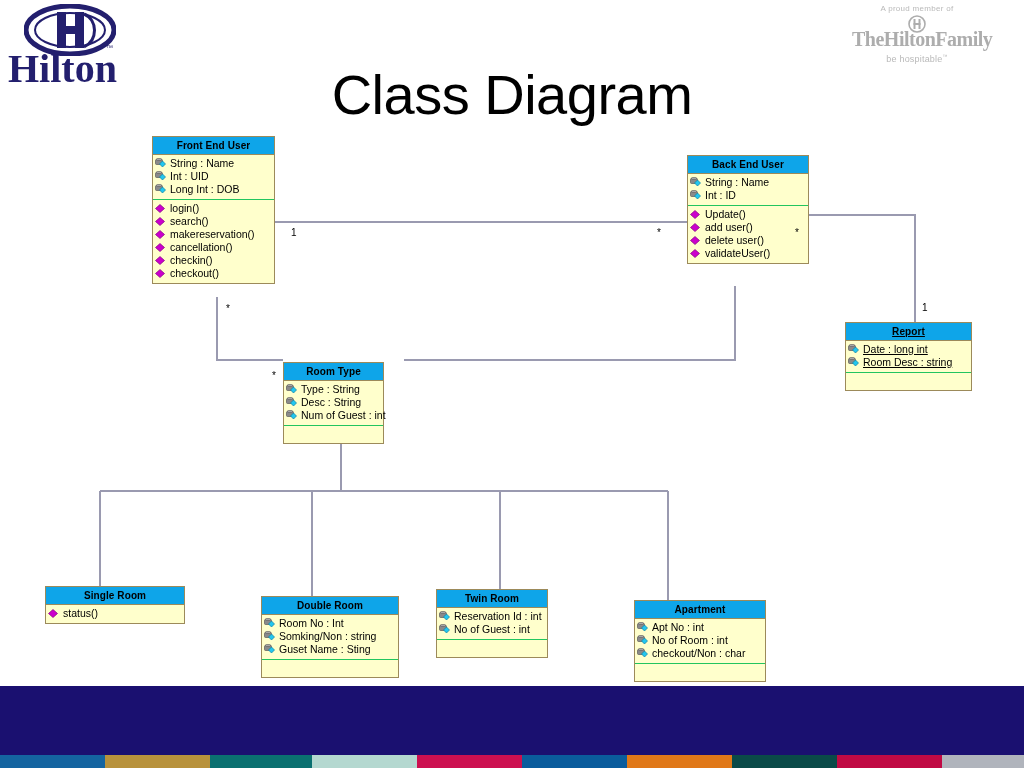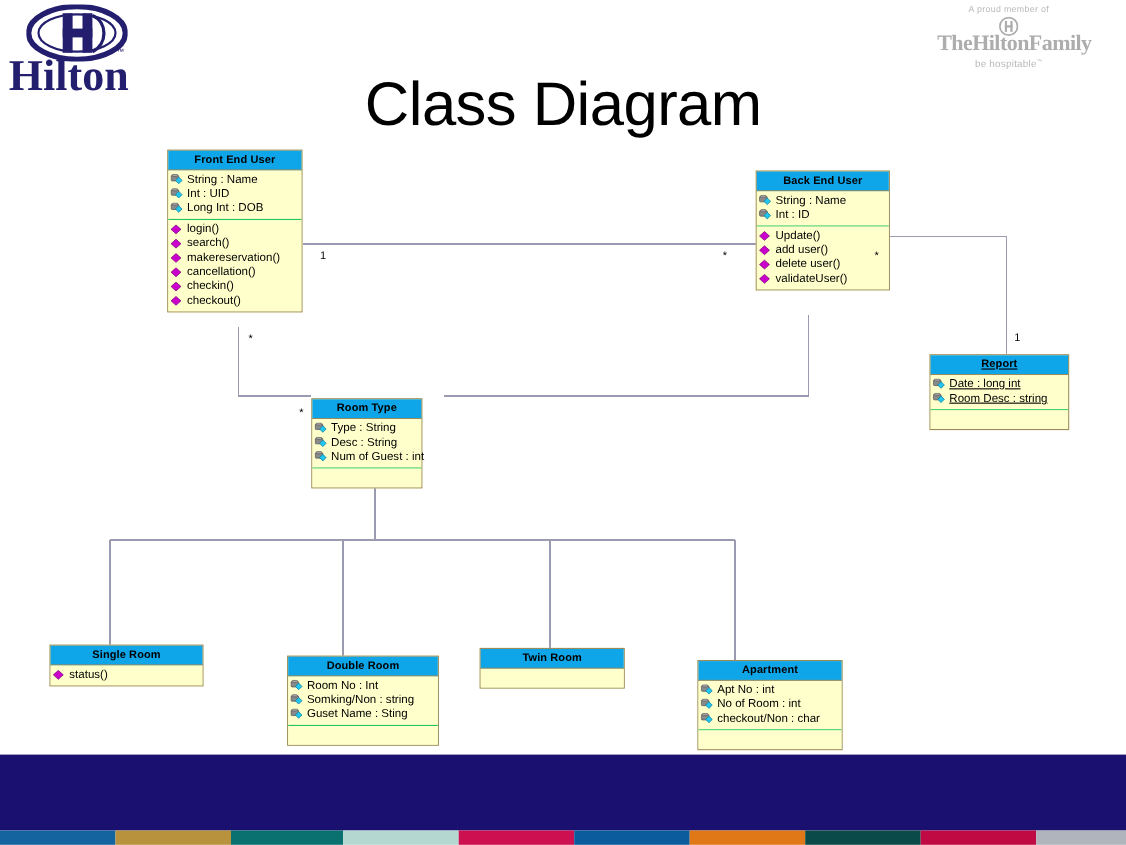--- a/index.html
+++ b/index.html
@@ -508,22 +508,44 @@
                 <rect x="1.5" y="0.5" width="5" height="2" rx="0.8" fill="#a8a8a8" stroke="#5a5a5a" stroke-width="0.6"></rect>
                 <polygon points="7.5,3 10.5,6 7.5,9 4.5,6" fill="#21c7f0" stroke="#0d7fa0" stroke-width="0.7"></polygon>
               </svg>
             </span>
           <span class="rowtext">Guset Name : Sting</span>
         </div>
       </div>
       <div class="compartment ops empty"></div>
     </div>
 
-    <div class="uml-class" style="left:436px; top:589px; width:132px;">
+    <div class="uml-class" style="left:436px; top:589px; width:112px;">
       <div class="cls-name">Twin Room</div>
+      <div class="compartment attrs">
+        <div class="uml-row">
+          <span class="ico">
+              <svg width="13" height="11" viewBox="0 0 13 11">
+                <rect x="0.5" y="1.5" width="7" height="5" rx="1" fill="#8a8a8a" stroke="#5a5a5a" stroke-width="0.7"></rect>
+                <rect x="1.5" y="0.5" width="5" height="2" rx="0.8" fill="#a8a8a8" stroke="#5a5a5a" stroke-width="0.6"></rect>
+                <polygon points="7.5,3 10.5,6 7.5,9 4.5,6" fill="#21c7f0" stroke="#0d7fa0" stroke-width="0.7"></polygon>
+              </svg>
+            </span>
+          <span class="rowtext">Reservation Id : int</span>
+        </div>
+        <div class="uml-row">
+          <span class="ico">
+              <svg width="13" height="11" viewBox="0 0 13 11">
+                <rect x="0.5" y="1.5" width="7" height="5" rx="1" fill="#8a8a8a" stroke="#5a5a5a" stroke-width="0.7"></rect>
+                <rect x="1.5" y="0.5" width="5" height="2" rx="0.8" fill="#a8a8a8" stroke="#5a5a5a" stroke-width="0.6"></rect>
+                <polygon points="7.5,3 10.5,6 7.5,9 4.5,6" fill="#21c7f0" stroke="#0d7fa0" stroke-width="0.7"></polygon>
+              </svg>
+            </span>
+          <span class="rowtext">No of Guest : int</span>
+        </div>
+      </div>
       <div class="compartment ops empty"></div>
     </div>
 
     <div class="uml-class" style="left:634px; top:600px; width:132px;">
       <div class="cls-name">Apartment</div>
       <div class="compartment attrs">
         <div class="uml-row">
           <span class="ico">
               <svg width="13" height="11" viewBox="0 0 13 11">
                 <rect x="0.5" y="1.5" width="7" height="5" rx="1" fill="#8a8a8a" stroke="#5a5a5a" stroke-width="0.7"></rect>

